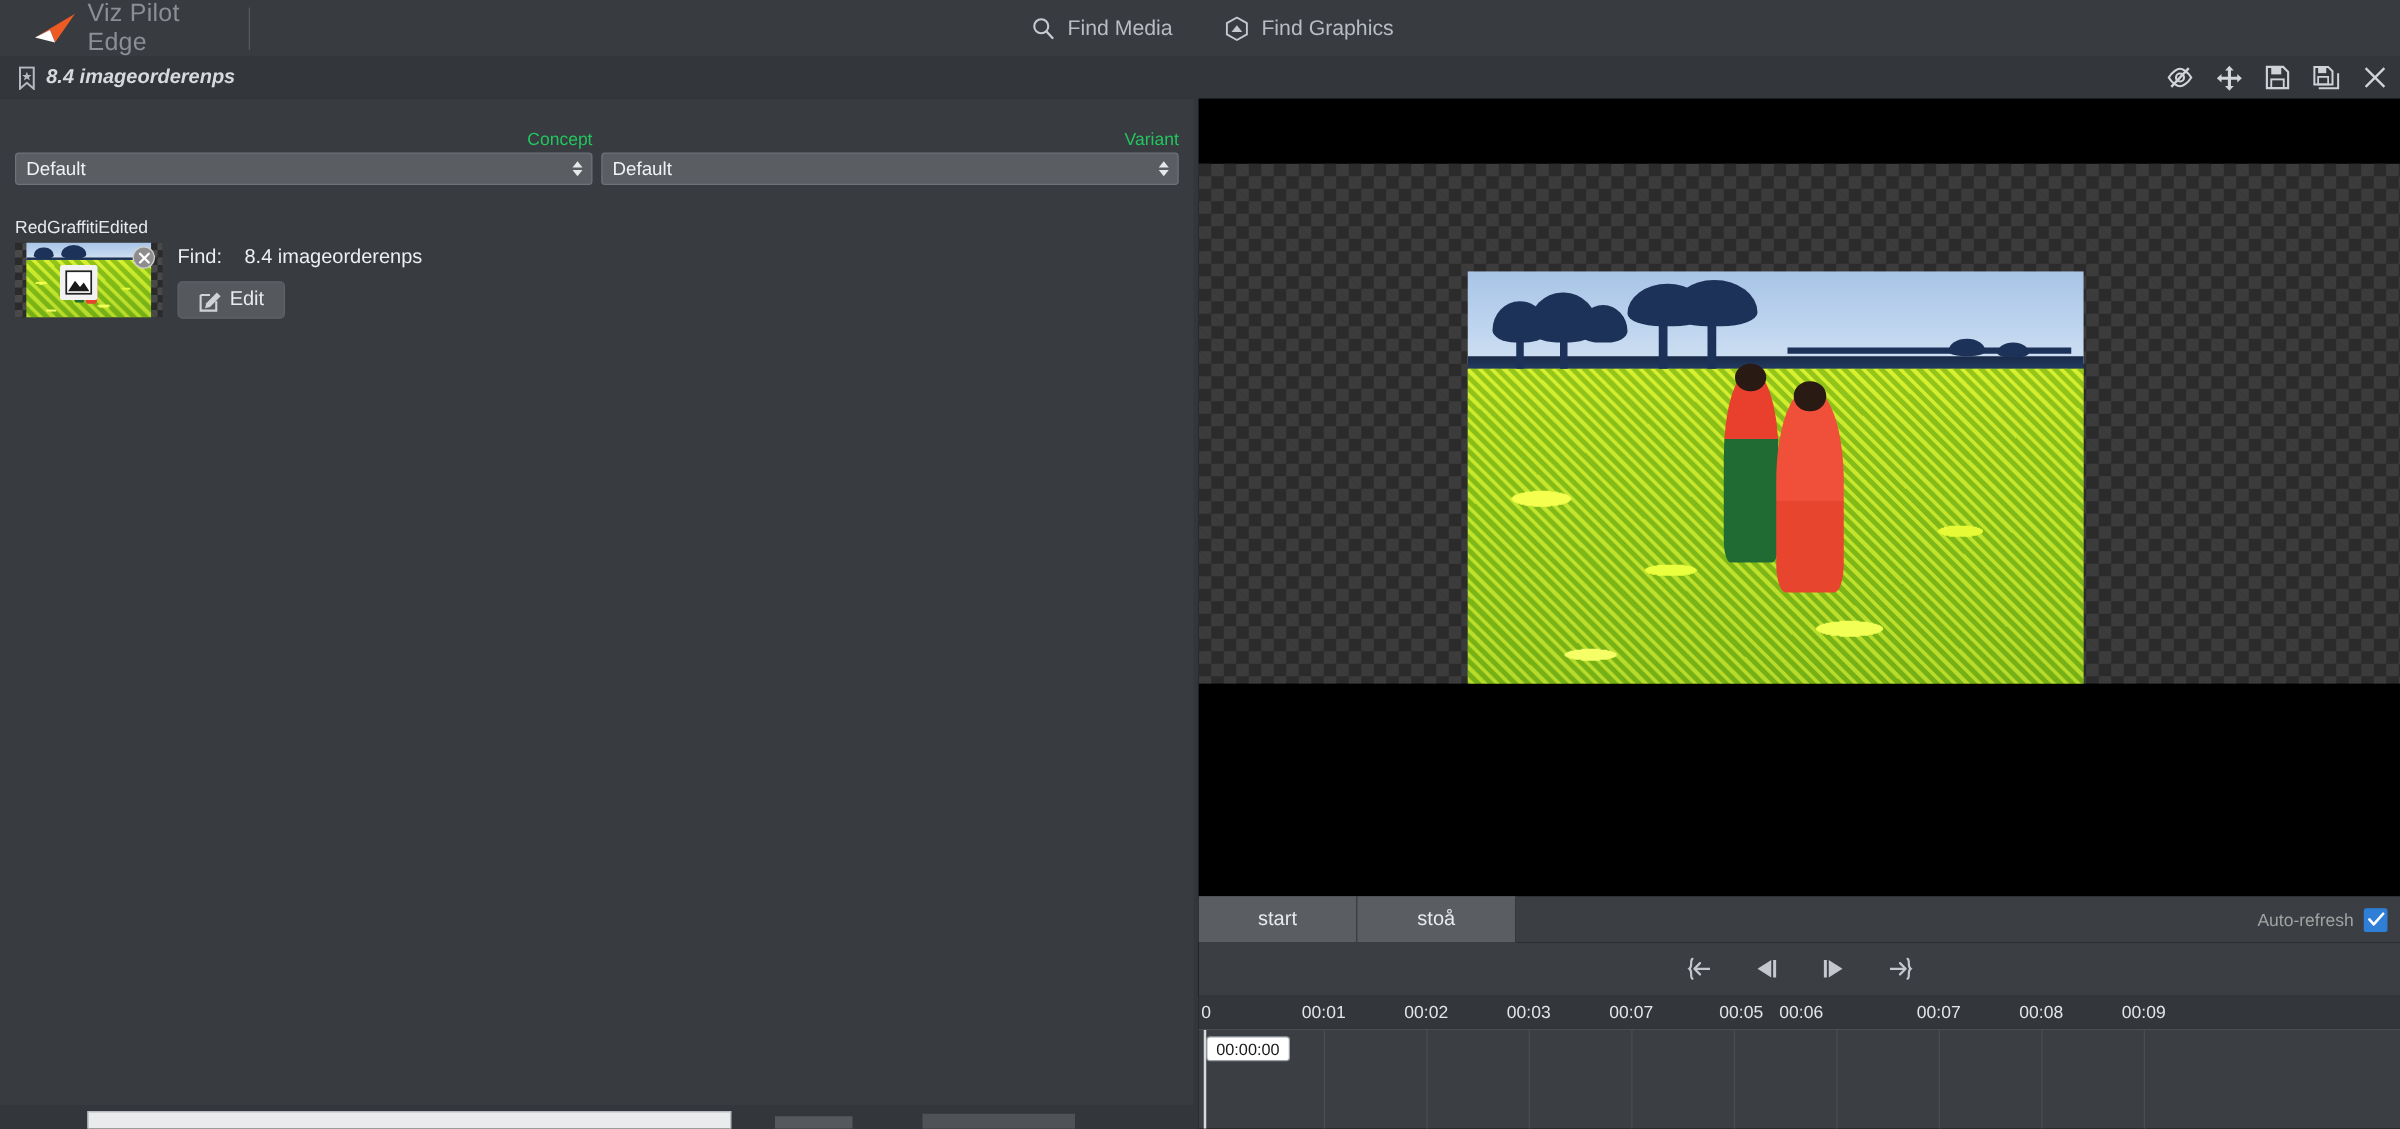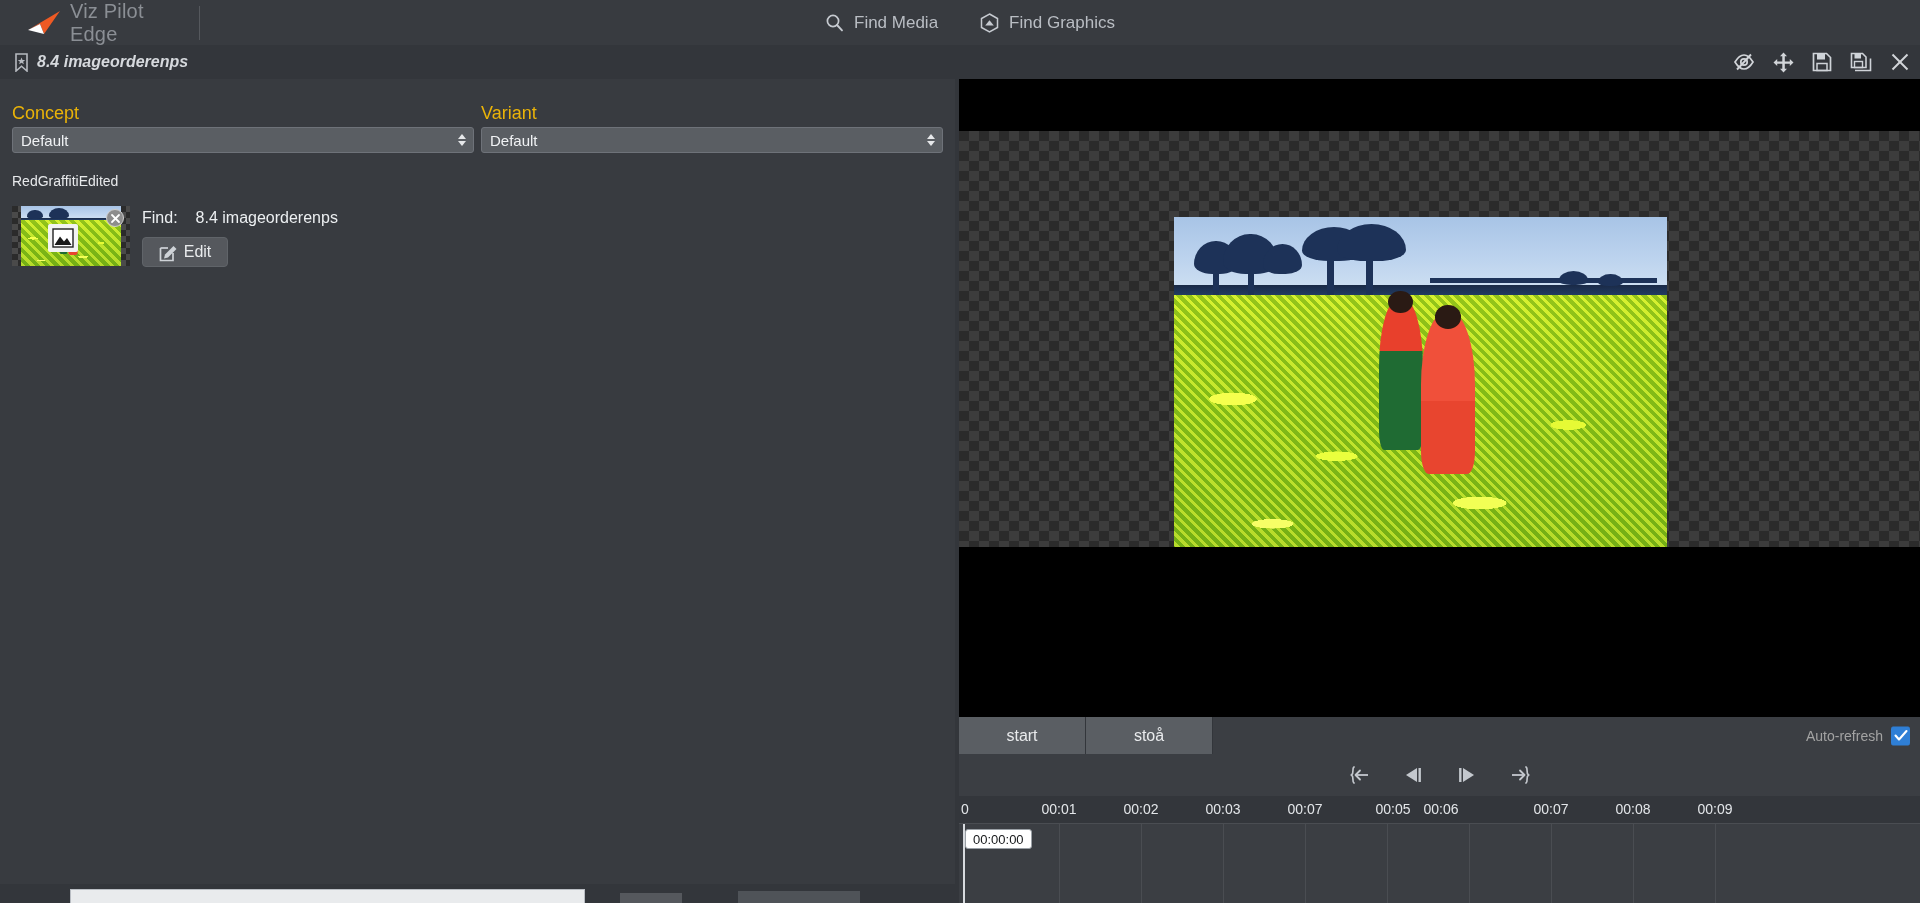--- a/index.html
+++ b/index.html
@@ -43,36 +43,36 @@
   }
   .winctrls .ic { cursor: pointer; display: flex; align-items: center; }
 
   
   .leftpanel {
     position: absolute; left: 0; top: 79px; width: 955px; height: 824px;
     background: #383b40;
   }
   .fieldrow { position: absolute; left: 0; top: 24px; width: 955px; height: 52px; }
   .field { position: absolute; }
-  .field .flabel { font-size: 18px; color: #eab308; margin-bottom: 3px; display: block; }
+  .field .flabel { font-size: 14px; color: #22c55e; margin-bottom: 3px; display: block; text-align: right; }
   .sel {
     position: relative; height: 26px; background: #5a5e63;
     border: 1px solid #6e7279; border-radius: 3px;
     display: flex; align-items: center; padding: 0 24px 0 8px;
     font-size: 15px; color: #f0f2f4; cursor: pointer;
   }
   .sel .spin {
     position: absolute; right: 7px; top: 50%; transform: translateY(-50%);
     display: flex; flex-direction: column; gap: 2px;
   }
   .tri-up { width: 0; height: 0; border-left: 4px solid transparent; border-right: 4px solid transparent; border-bottom: 5px solid #e6e8ea; }
   .tri-dn { width: 0; height: 0; border-left: 4px solid transparent; border-right: 4px solid transparent; border-top: 5px solid #e6e8ea; }
 
   .mediablock { position: absolute; left: 12px; top: 94px; width: 600px; }
-  .media-cap { font-size: 14px; color: #e8eaec; margin-bottom: 17px; display: block; }
+  .media-cap { font-size: 14px; color: #e8eaec; margin-bottom: 5px; display: block; }
   .media-body { display: flex; align-items: flex-start; gap: 12px; }
 
   .thumbwrap {
     position: relative; width: 118px; height: 60px; flex: 0 0 auto;
   }
   .thumb-checker {
     position: absolute; inset: 0;
     background-image:
       linear-gradient(45deg,#4a4a4a 25%,transparent 25%,transparent 75%,#4a4a4a 75%),
       linear-gradient(45deg,#4a4a4a 25%,transparent 25%,transparent 75%,#4a4a4a 75%);

